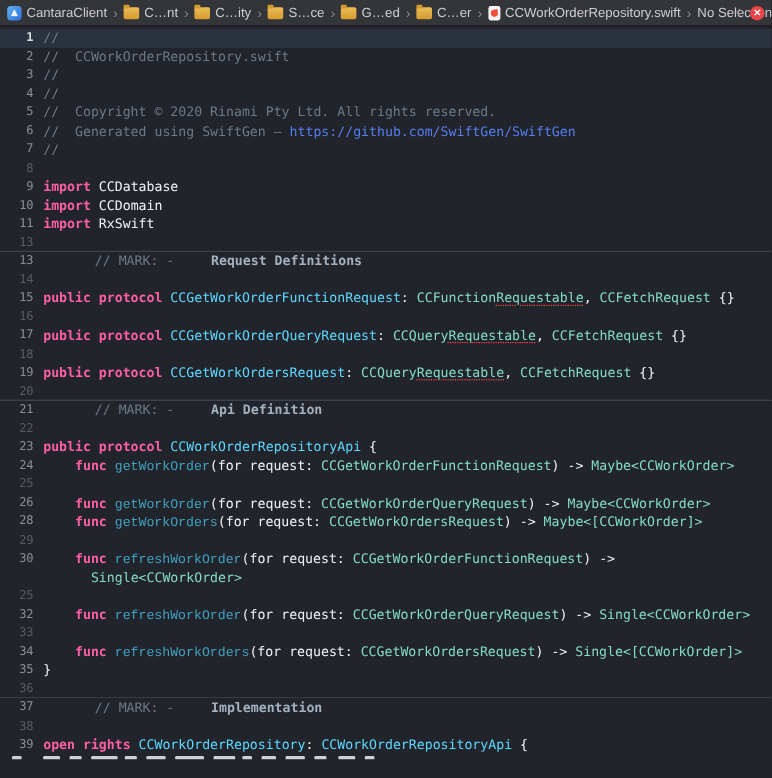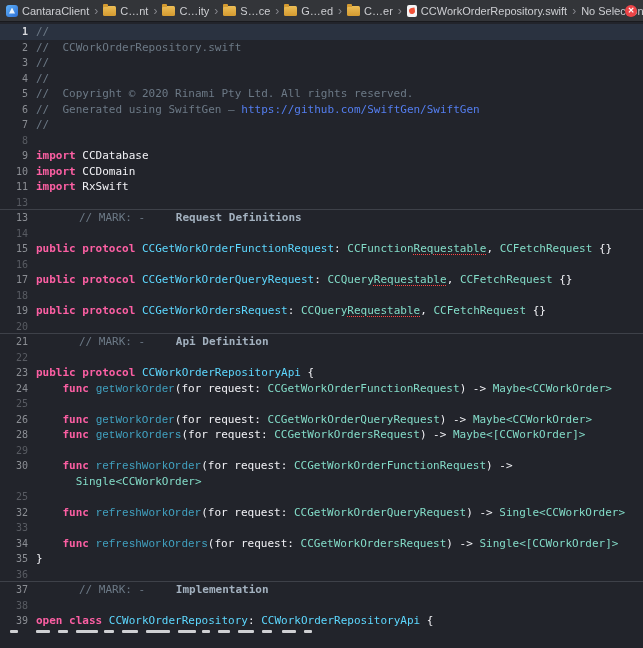--- a/index.html
+++ b/index.html
@@ -145,21 +145,21 @@
         <div class="row"><span class="gutter">30</span><span class="code"><span class="tok-plain">    </span><span class="tok-keyword">func</span><span class="tok-plain"> </span><span class="tok-funcdecl">refreshWorkOrder</span><span class="tok-plain">(for request: </span><span class="tok-type">CCGetWorkOrderFunctionRequest</span><span class="tok-plain">) -&gt;</span></span></div>
         <div class="row"><span class="gutter"></span><span class="code"><span class="tok-plain">      </span><span class="tok-type">Single&lt;CCWorkOrder&gt;</span></span></div>
         <div class="row"><span class="gutter dim">25</span><span class="code"></span></div>
         <div class="row"><span class="gutter">32</span><span class="code"><span class="tok-plain">    </span><span class="tok-keyword">func</span><span class="tok-plain"> </span><span class="tok-funcdecl">refreshWorkOrder</span><span class="tok-plain">(for request: </span><span class="tok-type">CCGetWorkOrderQueryRequest</span><span class="tok-plain">) -&gt; </span><span class="tok-type">Single&lt;CCWorkOrder&gt;</span></span></div>
         <div class="row"><span class="gutter dim">33</span><span class="code"></span></div>
         <div class="row"><span class="gutter">34</span><span class="code"><span class="tok-plain">    </span><span class="tok-keyword">func</span><span class="tok-plain"> </span><span class="tok-funcdecl">refreshWorkOrders</span><span class="tok-plain">(for request: </span><span class="tok-type">CCGetWorkOrdersRequest</span><span class="tok-plain">) -&gt; </span><span class="tok-type">Single&lt;[CCWorkOrder]&gt;</span></span></div>
         <div class="row"><span class="gutter">35</span><span class="code"><span class="tok-plain">}</span></span></div>
         <div class="row"><span class="gutter dim">36</span><span class="code"></span></div>
         <div class="row sep"><span class="gutter">37</span><span class="code"><span class="tok-comment">// MARK: - </span><span class="tok-mark">Implementation</span></span></div>
         <div class="row"><span class="gutter dim">38</span><span class="code"></span></div>
-        <div class="row"><span class="gutter">39</span><span class="code"><span class="tok-keyword">open class</span><span class="tok-plain"> </span><span class="tok-typedecl">CCWorkOrderRepository</span><span class="tok-plain">: </span><span class="tok-typedecl">CCWorkOrderRepositoryApi</span><span class="tok-plain"> {</span></span></div>
+        <div class="row"><span class="gutter">39</span><span class="code"><span class="tok-keyword">open rights</span><span class="tok-plain"> </span><span class="tok-typedecl">CCWorkOrderRepository</span><span class="tok-plain">: </span><span class="tok-typedecl">CCWorkOrderRepositoryApi</span><span class="tok-plain"> {</span></span></div>
       </div>
     <div class="clipped-row" id="clipped-host">
         <span class="seg" style="left: 10px; width: 8px;"></span>
         <span class="seg" style="left: 36px; width: 14px;"></span>
         <span class="seg" style="left: 58px; width: 10px;"></span>
         <span class="seg" style="left: 76px; width: 22px;"></span>
         <span class="seg" style="left: 104px; width: 10px;"></span>
         <span class="seg" style="left: 122px; width: 16px;"></span>
         <span class="seg" style="left: 146px; width: 24px;"></span>
         <span class="seg" style="left: 178px; width: 18px;"></span>

